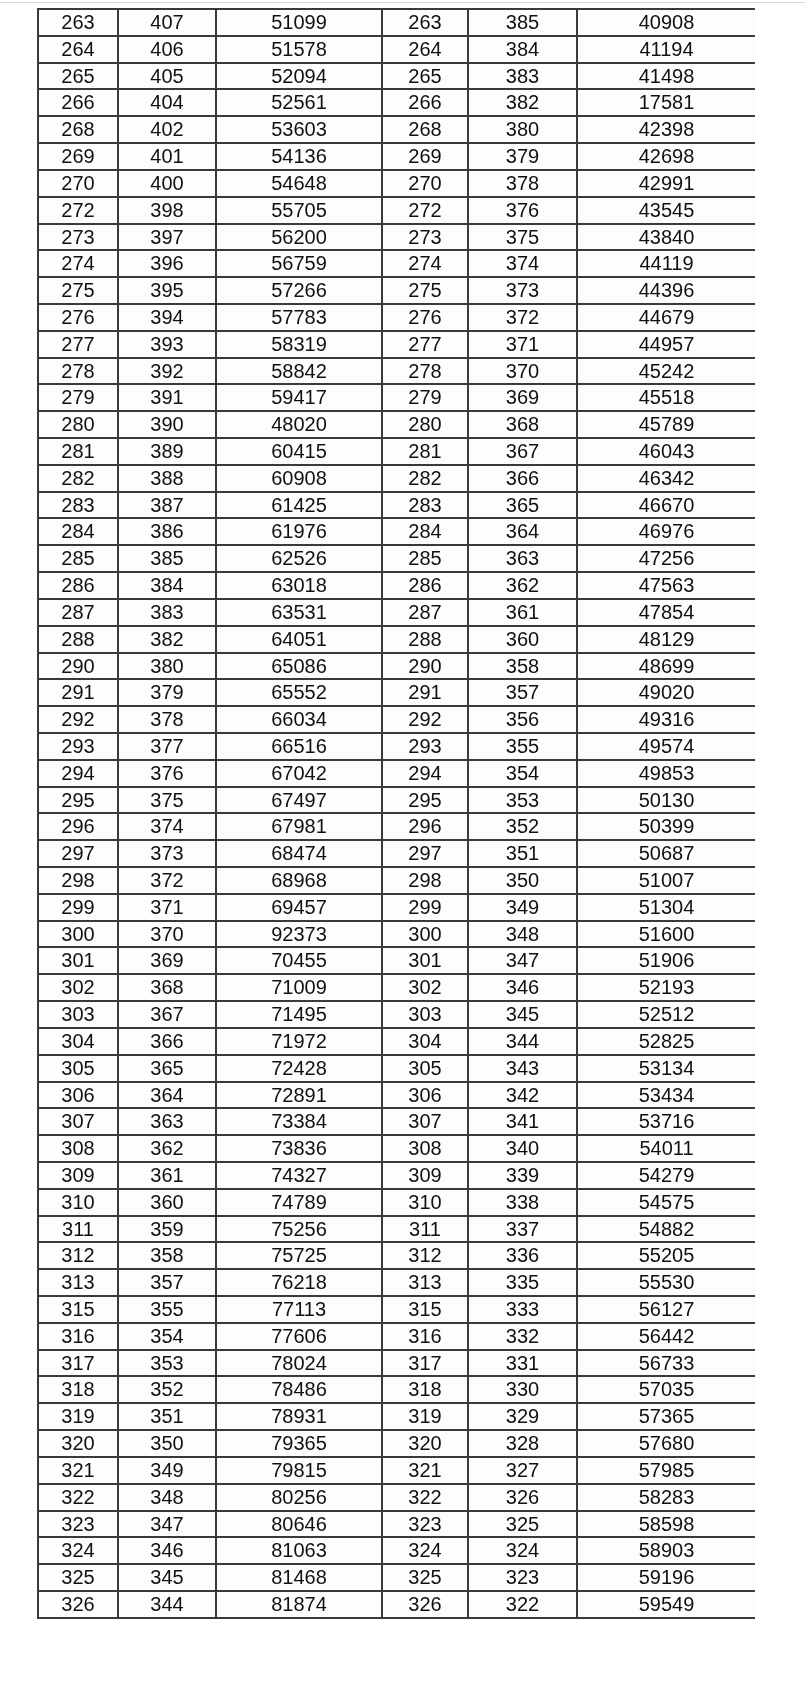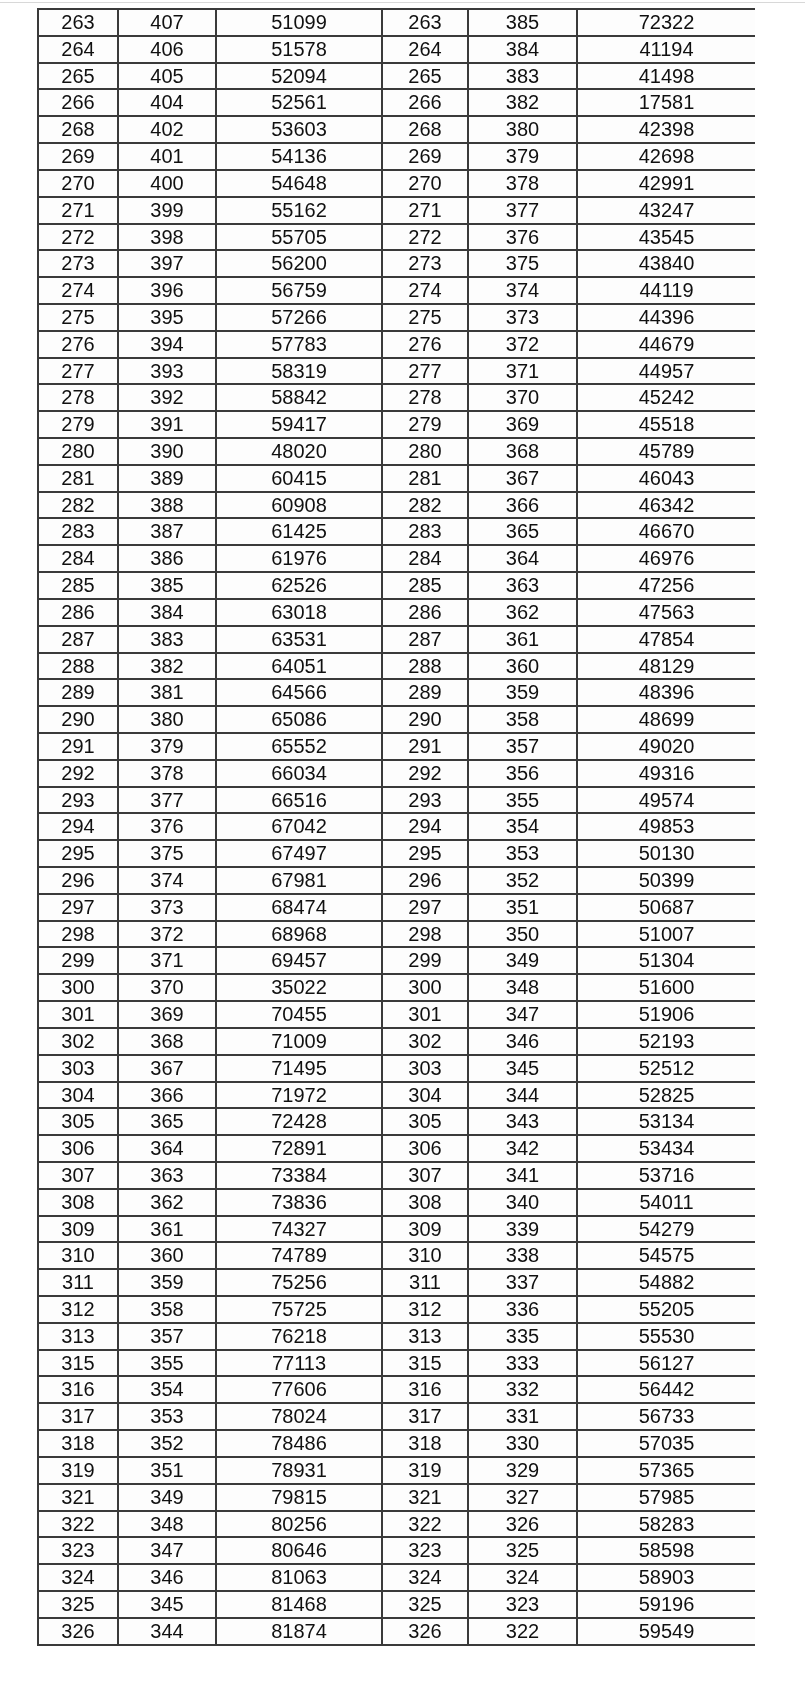--- a/index.html
+++ b/index.html
@@ -82,21 +82,21 @@
           <col class="c5">
           <col class="c6">
       </colgroup>
       <tbody>
           <tr>
             <td>263</td>
             <td>407</td>
             <td>51099</td>
             <td>263</td>
             <td>385</td>
-            <td>72322</td>
+            <td>40908</td>
           </tr>
           <tr>
             <td>264</td>
             <td>406</td>
             <td>51578</td>
             <td>264</td>
             <td>384</td>
             <td>41194</td>
           </tr>
           <tr>
@@ -133,28 +133,20 @@
           </tr>
           <tr>
             <td>270</td>
             <td>400</td>
             <td>54648</td>
             <td>270</td>
             <td>378</td>
             <td>42991</td>
           </tr>
           <tr>
-            <td>271</td>
-            <td>399</td>
-            <td>55162</td>
-            <td>271</td>
-            <td>377</td>
-            <td>43247</td>
-          </tr>
-          <tr>
             <td>272</td>
             <td>398</td>
             <td>55705</td>
             <td>272</td>
             <td>376</td>
             <td>43545</td>
           </tr>
           <tr>
             <td>273</td>
             <td>397</td>
@@ -277,28 +269,20 @@
           </tr>
           <tr>
             <td>288</td>
             <td>382</td>
             <td>64051</td>
             <td>288</td>
             <td>360</td>
             <td>48129</td>
           </tr>
           <tr>
-            <td>289</td>
-            <td>381</td>
-            <td>64566</td>
-            <td>289</td>
-            <td>359</td>
-            <td>48396</td>
-          </tr>
-          <tr>
             <td>290</td>
             <td>380</td>
             <td>65086</td>
             <td>290</td>
             <td>358</td>
             <td>48699</td>
           </tr>
           <tr>
             <td>291</td>
             <td>379</td>
@@ -367,21 +351,21 @@
             <td>299</td>
             <td>371</td>
             <td>69457</td>
             <td>299</td>
             <td>349</td>
             <td>51304</td>
           </tr>
           <tr>
             <td>300</td>
             <td>370</td>
-            <td>35022</td>
+            <td>92373</td>
             <td>300</td>
             <td>348</td>
             <td>51600</td>
           </tr>
           <tr>
             <td>301</td>
             <td>369</td>
             <td>70455</td>
             <td>301</td>
             <td>347</td>
@@ -515,20 +499,28 @@
             <td>330</td>
             <td>57035</td>
           </tr>
           <tr>
             <td>319</td>
             <td>351</td>
             <td>78931</td>
             <td>319</td>
             <td>329</td>
             <td>57365</td>
+          </tr>
+          <tr>
+            <td>320</td>
+            <td>350</td>
+            <td>79365</td>
+            <td>320</td>
+            <td>328</td>
+            <td>57680</td>
           </tr>
           <tr>
             <td>321</td>
             <td>349</td>
             <td>79815</td>
             <td>321</td>
             <td>327</td>
             <td>57985</td>
           </tr>
           <tr>

